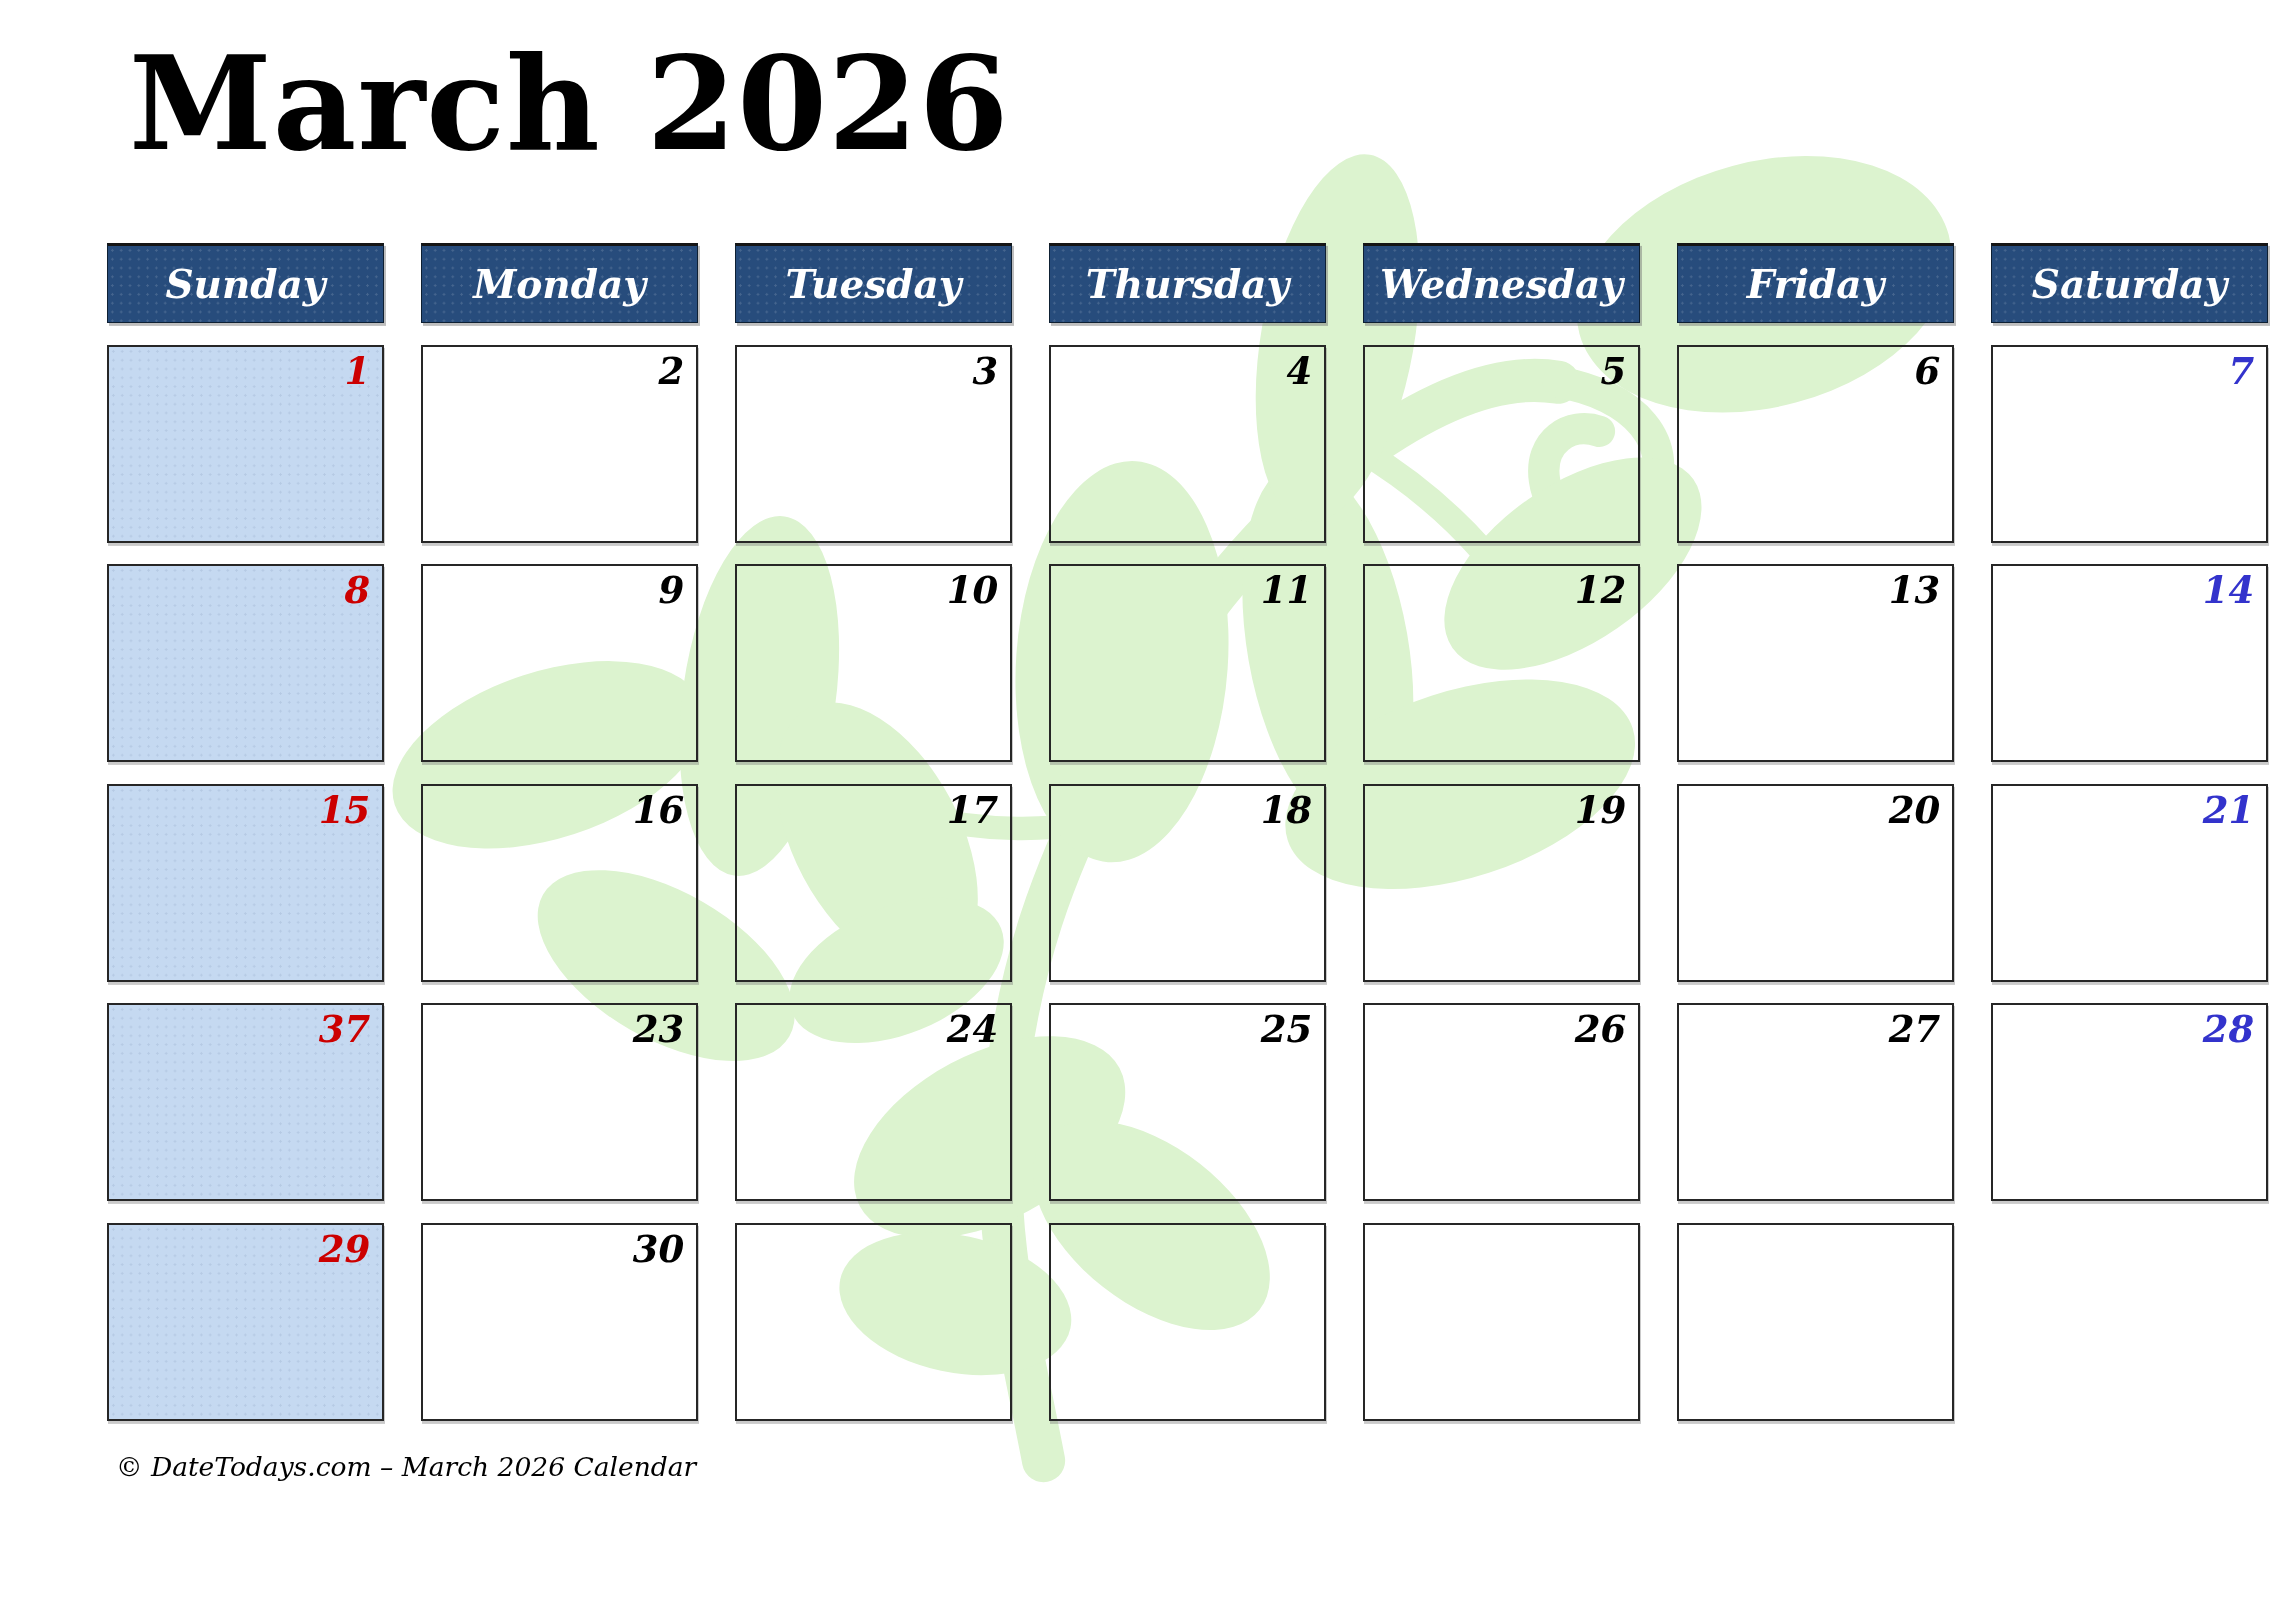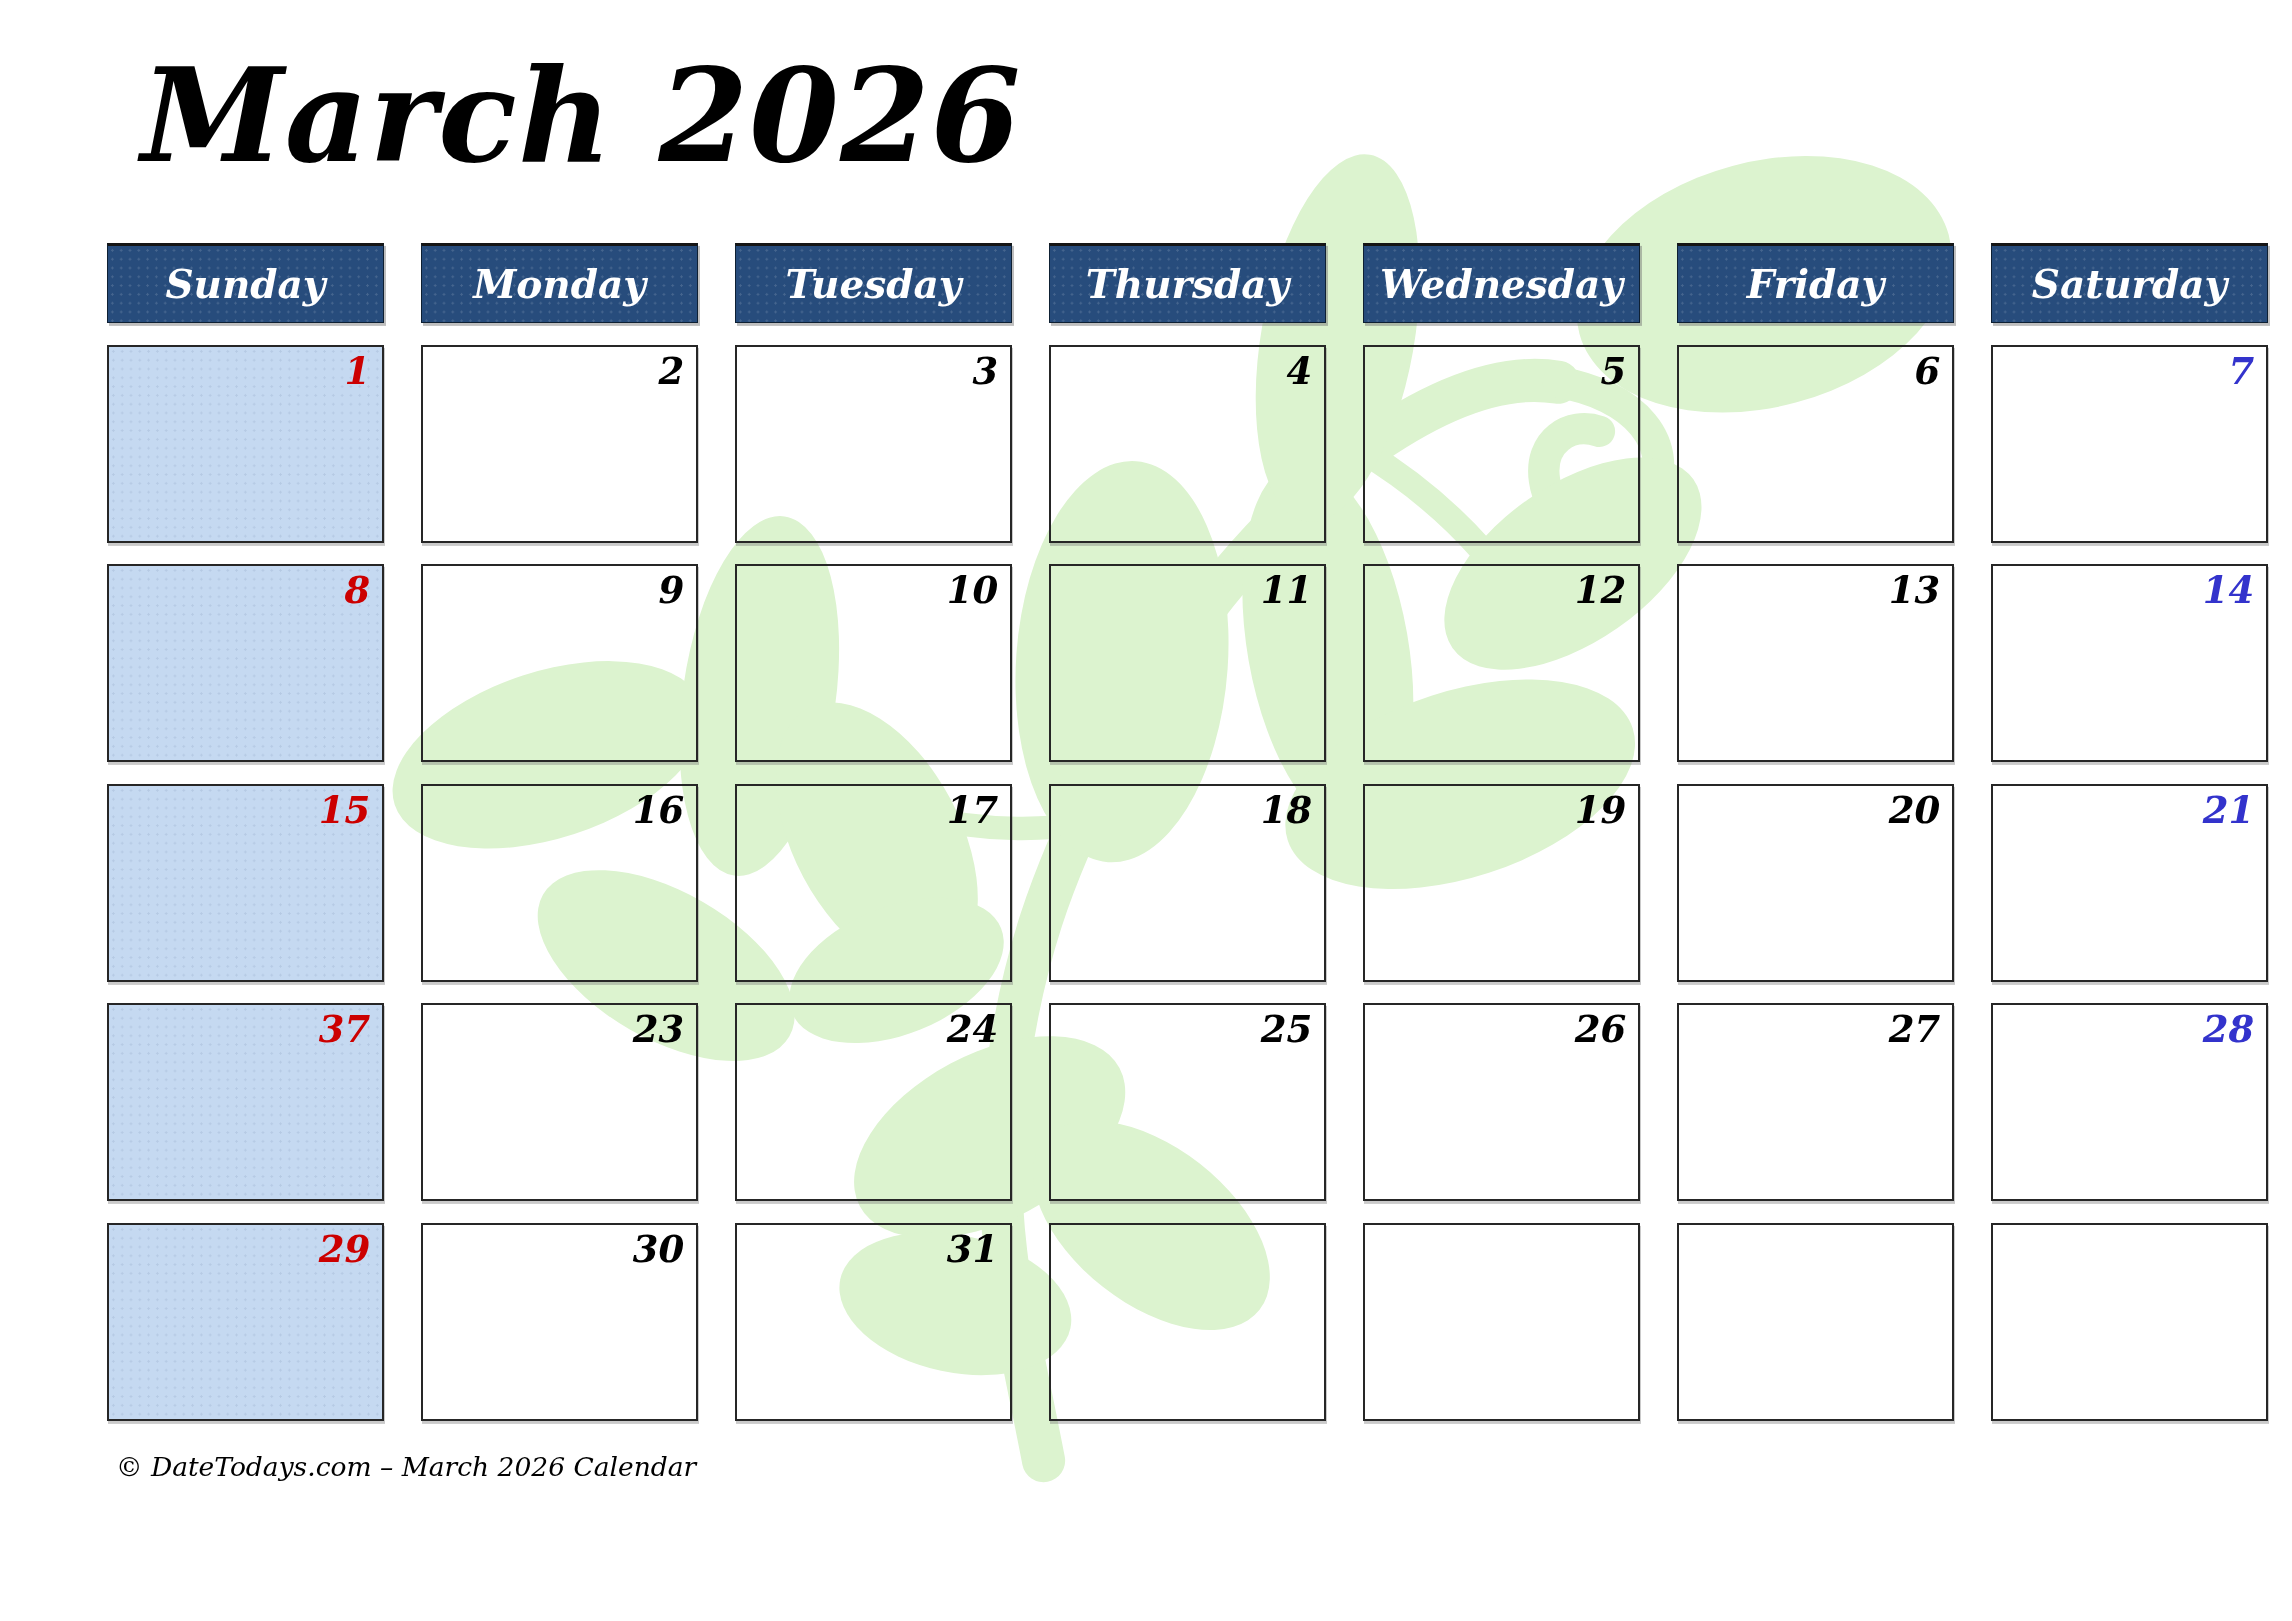--- a/index.html
+++ b/index.html
@@ -12,23 +12,23 @@
   }
   
   .watermark{
     position:absolute;left:323px;top:98px;
     width:1647px;height:1392px;
     z-index:0;
   }
   
   .title{
     position:absolute;left:125px;top:15.7px;
-    margin:16px;z-index:2;
+    margin:4px;z-index:2;
     font-size:129px;line-height:1.3;
-    font-style:italic;font-weight:bold;
+    font-weight:bold;
     color:#000000;
     letter-spacing:1px;
   }
   
   .grid{
     position:absolute;left:74px;top:243px;
     width:2165px;z-index:1;
     display:grid;
     grid-template-columns:repeat(7,277px);
     grid-template-rows:80px repeat(5,198px);
@@ -194,23 +194,20 @@
       </div>
       <div class="cell">
         <span class="num num-sat">28</span>
       </div>
       <div class="cell sun">
         <span class="num num-sun">29</span>
       </div>
       <div class="cell">
         <span class="num">30</span>
       </div>
-      <div class="cell">
-        <span class="num">31</span>
-      </div>
       <div class="cell"></div>
       <div class="cell"></div>
       <div class="cell"></div>
       <div class="cell"></div>
     </div>
 
   <div class="footer">© DateTodays.com – March 2026 Calendar</div>
 
 </div>
 

